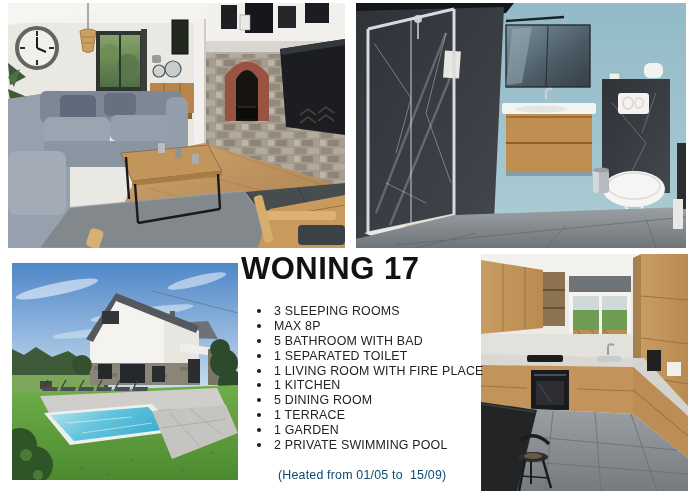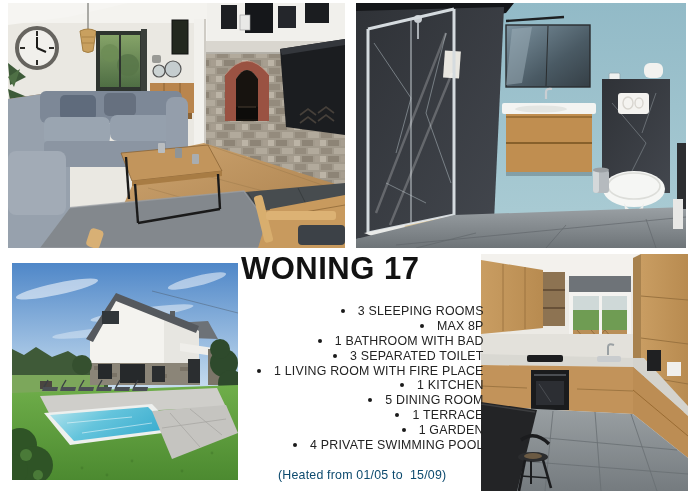--- a/index.html
+++ b/index.html
@@ -7,21 +7,21 @@
         font-family:"Liberation Sans",sans-serif;}
   figure.photo{margin:0;position:absolute;overflow:hidden;background:#ddd;}
   figure.photo svg{display:block;width:100%;height:100%;}
   .photo-living{left:8px;top:3px;width:337px;height:245px;}
   .photo-bath{left:356px;top:3px;width:330px;height:245px;}
   .photo-pool{left:12px;top:263px;width:226px;height:217px;}
   .photo-kitchen{left:481px;top:254px;width:207px;height:237px;}
   .title{position:absolute;left:241px;top:253px;margin:0;
          font-size:31px;line-height:1;font-weight:bold;letter-spacing:0.5px;color:#121212;}
   ul.features{position:absolute;left:257px;top:304px;margin:0;padding:0;list-style:none;}
-  ul.features li{display:flex;align-items:center;height:14.8px;justify-content:flex-end;}
+  ul.features li{display:flex;align-items:center;height:14.8px;}
   ul.features .dot{flex:0 0 auto;width:4px;height:4px;border-radius:50%;background:#1a1a1a;margin-right:13px;}
   ul.features .txt{font-size:12.4px;letter-spacing:0.2px;color:#232323;white-space:pre;}
   .note{position:absolute;left:278px;top:468px;font-size:12.4px;letter-spacing:0.2px;color:#0c4a6e;white-space:pre;}
 </style>
 </head>
 <body>
 
 <div class="page">
 
   <figure class="photo photo-living">
@@ -521,25 +521,25 @@
       <li>
           <span class="dot"></span>
           <span class="txt">3 SLEEPING ROOMS</span>
         </li>
       <li>
           <span class="dot"></span>
           <span class="txt">MAX 8P</span>
         </li>
       <li>
           <span class="dot"></span>
-          <span class="txt">1 BATHROOM WITH BAD</span>
-        </li>
-      <li>
-          <span class="dot"></span>
-          <span class="txt">3 SEPARATED TOILET</span>
+          <span class="txt">5 BATHROOM WITH BAD</span>
+        </li>
+      <li>
+          <span class="dot"></span>
+          <span class="txt">1 SEPARATED TOILET</span>
         </li>
       <li>
           <span class="dot"></span>
           <span class="txt">1 LIVING ROOM WITH FIRE PLACE</span>
         </li>
       <li>
           <span class="dot"></span>
           <span class="txt">1 KITCHEN</span>
         </li>
       <li>
@@ -549,19 +549,19 @@
       <li>
           <span class="dot"></span>
           <span class="txt">1 TERRACE</span>
         </li>
       <li>
           <span class="dot"></span>
           <span class="txt">1 GARDEN</span>
         </li>
       <li>
           <span class="dot"></span>
-          <span class="txt">4 PRIVATE SWIMMING POOL</span>
+          <span class="txt">2 PRIVATE SWIMMING POOL</span>
         </li>
     </ul>
     <div class="note">(Heated from 01/05 to  15/09)</div>
   </section>
 
 </div>
 
 </body></html>

